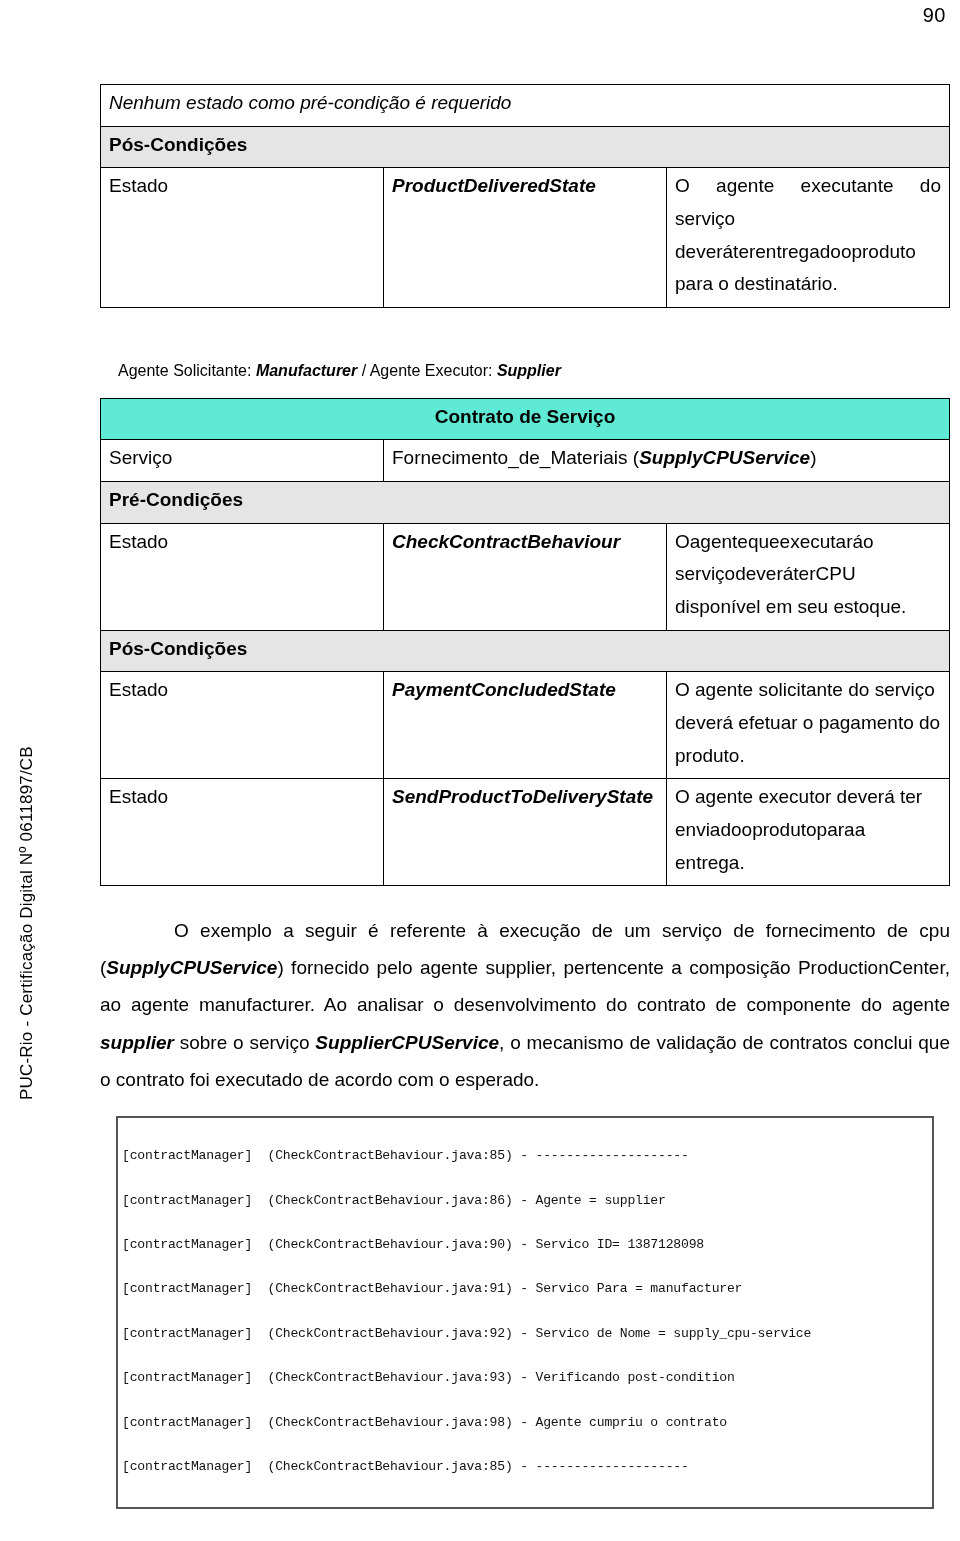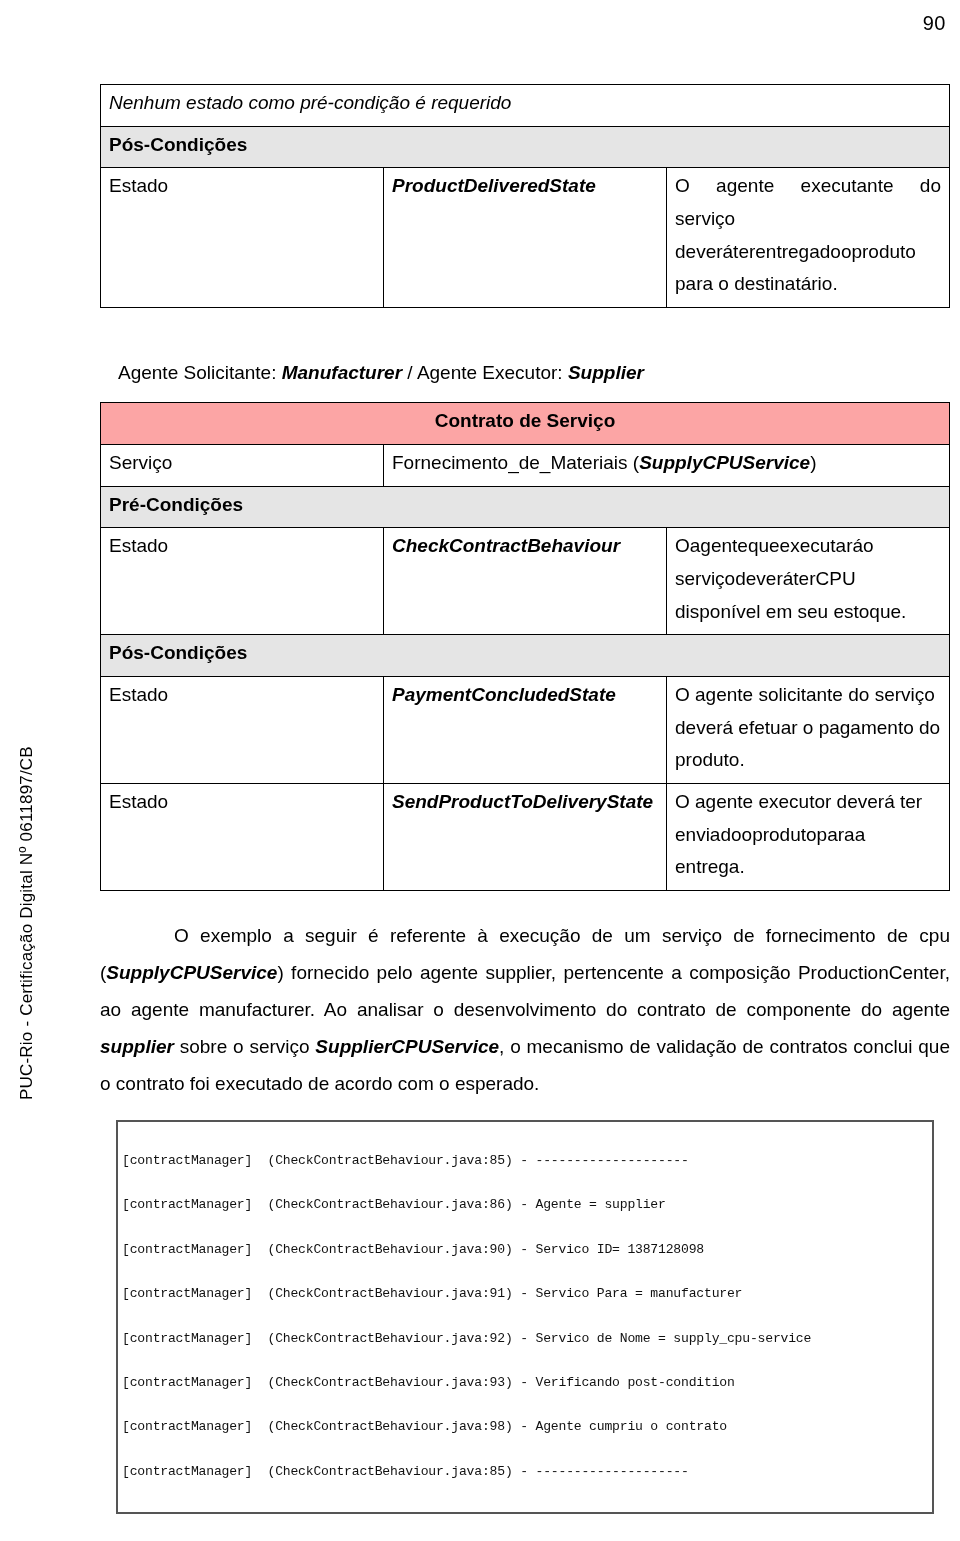--- a/index.html
+++ b/index.html
@@ -12,21 +12,21 @@
     height: 1541px;
     position: relative;
     font-family: "Liberation Sans", sans-serif;
     color: #000000;
     overflow: hidden;
   }
 
   
   .page-number {
     position: absolute;
-    top: 12px;
+    top: 4px;
     right: 14px;
     font-size: 20px;
     letter-spacing: 0.5px;
   }
 
   
   .side-watermark {
     position: absolute;
     left: -183px;
     top: 880px;
@@ -65,21 +65,21 @@
   td.col-state   { width: 355px; }
   td.col-desc    { width: 345px; text-align: justify; text-align-last: left; }
 
   td.section-head {
     background: #e5e5e5;
     font-weight: bold;
     padding-top: 3px;
     padding-bottom: 7px;
   }
   td.title-head {
-    background: #fca5a5;
+    background: #5eead4;
     font-weight: bold;
     text-align: center;
     padding-top: 4px;
     padding-bottom: 8px;
   }
   td.italic-note { font-style: italic; }
   .italic { font-style: italic; font-weight: bold; }
 
   .desc-line { display: block; }
   .justify-line {
@@ -90,21 +90,21 @@
   
   p.body-par {
     font-size: 19px;
     line-height: 1.95;
     margin: 0;
     text-align: justify;
     text-indent: 74px;
   }
 
   .gap-agent-line {
-    font-size: 19px;
+    font-size: 16px;
     line-height: 1.6;
     padding-left: 18px;
   }
 
   
   .console-shot {
     border: 2px solid #555;
     background: #ffffff;
     padding: 2px 4px 3px 4px;
     font-family: "Liberation Mono", "DejaVu Sans Mono", monospace;

